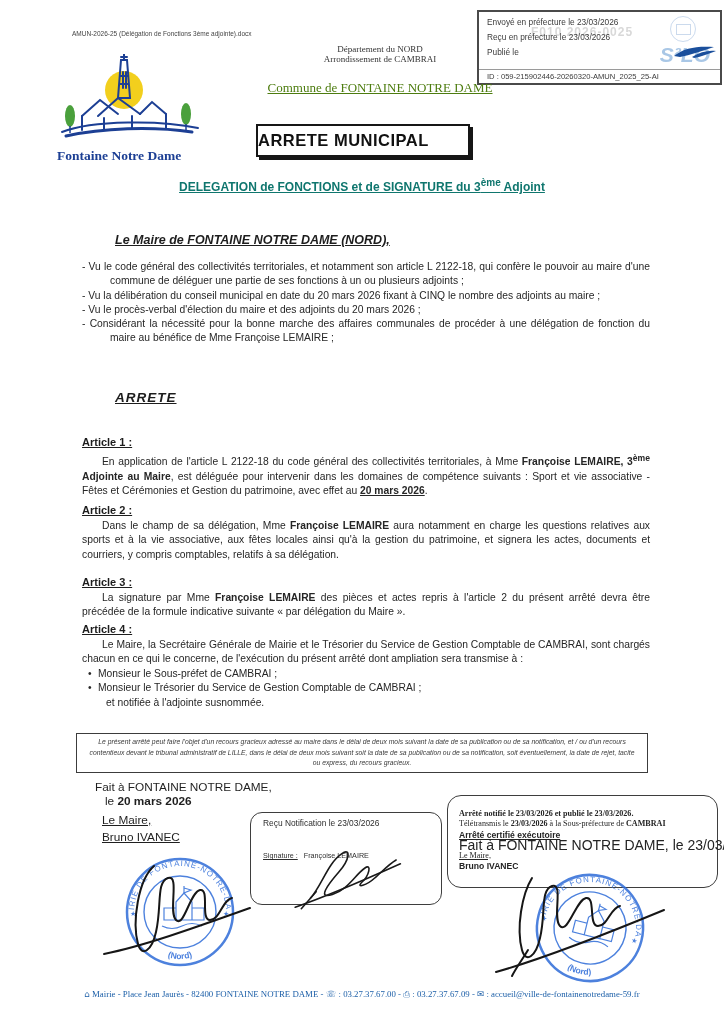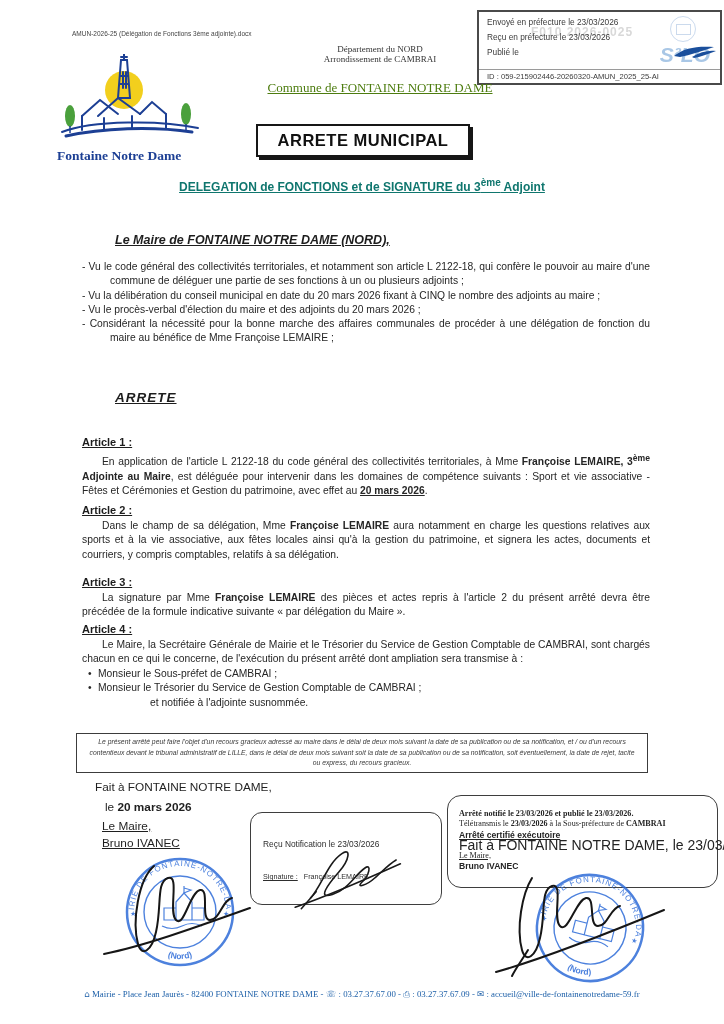--- a/index.html
+++ b/index.html
@@ -30,58 +30,58 @@
                 font-size:13.5px;color:#1c3f94;}
 
   
   .adm-header{left:225px;top:44px;width:310px;text-align:center;font-family:"Liberation Serif",serif;color:#333;}
   .adm-l1{font-size:9px;}
   .adm-l2{font-size:9px;}
   .adm-l3{font-size:13px;text-decoration:underline;margin-top:16px;color:#4d7c0f;}
 
   
   .title-box{left:256px;top:124px;width:210px;height:29px;border:2px solid #161616;
-             box-shadow:3px 3px 0 #161616;display:flex;align-items:center;justify-content:center;}
+             box-shadow:3px 3px 0 #161616;display:flex;align-items:center;}
   .title-box span{font-size:16.5px;font-weight:700;letter-spacing:.5px;color:#111;}
   .subtitle{left:0;top:177px;width:724px;text-align:center;font-size:12px;font-weight:700;
             text-decoration:underline;color:#0f766e;}
 
   
   .opening{left:115px;top:233px;font-size:12.5px;font-weight:700;font-style:italic;
            text-decoration:underline;color:#1d1d1d;}
   .recitals{left:82px;top:260px;width:568px;}
   .recital{font-size:10.3px;line-height:14.3px;text-align:justify;
            padding-left:28px;text-indent:-28px;color:#262626;}
 
   .arrete-head{left:115px;top:390px;font-size:13.5px;font-weight:700;font-style:italic;
                text-decoration:underline;letter-spacing:1px;color:#1d1d1d;}
 
   
   .article{left:82px;width:568px;}
   .art-head{font-size:11px;font-weight:700;text-decoration:underline;color:#1d1d1d;margin-bottom:3px;}
   .art-body{font-size:10.3px;line-height:14.3px;text-align:justify;text-indent:20px;color:#262626;}
   .bullet-row{display:flex;font-size:10.3px;line-height:14.6px;color:#262626;}
   .bullet-mark{width:10px;margin-left:6px;flex:none;}
-  .art-suffix{font-size:10.3px;line-height:14.3px;margin-left:68px;color:#262626;}
+  .art-suffix{font-size:10.3px;line-height:14.3px;margin-left:24px;color:#262626;}
 
   
   .disclaimer{left:76px;top:733px;width:572px;border:1px solid #3c3c3c;padding:3px 12px;
               font-size:6.8px;font-style:italic;line-height:10.5px;text-align:center;color:#3a3a3a;
               box-sizing:border-box;}
 
   
   .closing{left:95px;top:780px;font-size:11.8px;color:#1f1f1f;}
-  .closing .c1{margin-bottom:6px;}
+  .closing .c1{}
   .closing .c2{margin-left:10px;margin-bottom:5px;}
   .closing .c3{margin-left:7px;text-decoration:underline;margin-bottom:3px;}
   .closing .c4{margin-left:7px;text-decoration:underline;}
 
   
   .notif-box{left:250px;top:812px;width:192px;height:93px;border:1.3px solid #3e3e3e;border-radius:12px;
-             box-sizing:border-box;padding:26px 10px 0 12px;background:rgba(255,255,255,.0);}
+             box-sizing:border-box;padding:5px 10px 0 12px;background:rgba(255,255,255,.0);}
   .notif-l1{font-size:8.4px;color:#2e2e2e;}
   .notif-l2{font-size:7.2px;color:#2e2e2e;margin-top:23px;}
   .notif-l2 .lbl{text-decoration:underline;}
   .notif-sig{position:absolute;left:28px;top:26px;transform:rotate(-4deg);}
 
   
   .exec-box{left:447px;top:795px;width:271px;height:93px;border:1.3px solid #3e3e3e;border-radius:14px;
             box-sizing:border-box;padding:13px 10px 0 11px;}
   .exec-l{font-family:"Liberation Serif",serif;font-size:8.1px;line-height:10.4px;color:#242424;white-space:nowrap;}
   .exec-l1{font-weight:700;}

